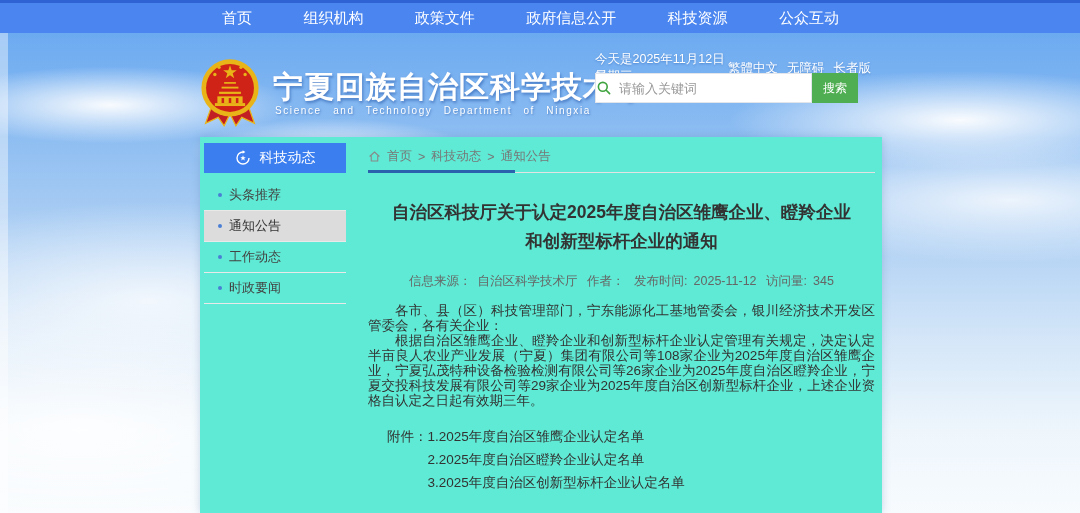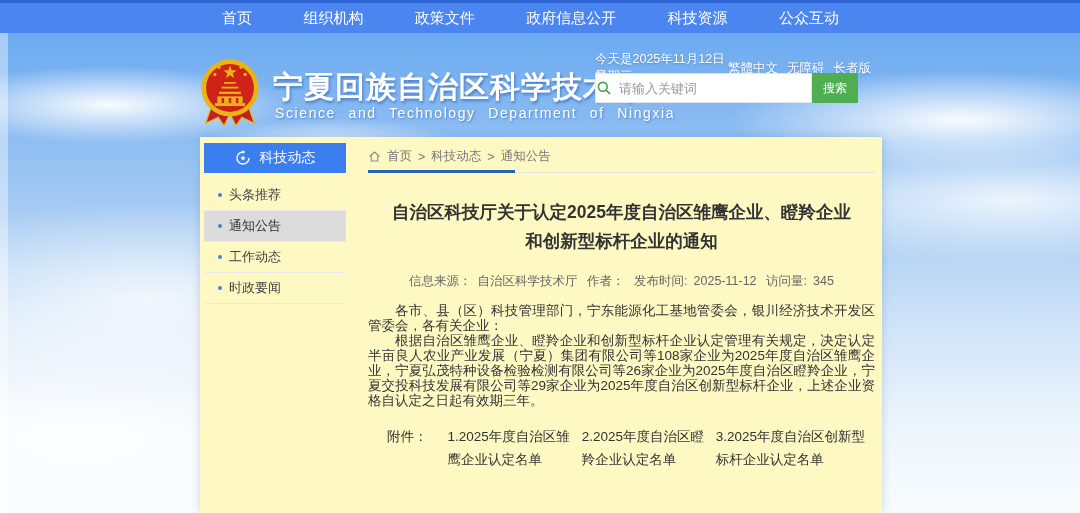--- a/index.html
+++ b/index.html
@@ -39,21 +39,21 @@
 
   
   .emblem { position:absolute; left:196px; top:56px; width:68px; height:74px; }
   .site-title {
     position:absolute; left:273px; top:67px;
     color:#fff; font-size:30px; font-weight:bold; letter-spacing:1px;
     text-shadow:1px 2px 3px rgba(25,75,160,.55); white-space:nowrap;
   }
   .site-subtitle {
     position:absolute; left:275px; top:105px;
-    color:#fff; font-size:14px; letter-spacing:1.6px; word-spacing:7px;
+    color:#fff; font-size:10px; letter-spacing:1.6px; word-spacing:7px;
     text-shadow:1px 1px 2px rgba(25,75,160,.5); white-space:nowrap;
   }
   .top-right-row {
     position:absolute; left:595px; top:51px; width:276px;
     display:flex; justify-content:space-between; align-items:center;
     color:#fff; font-size:12.5px; text-shadow:0 1px 2px rgba(25,75,160,.4);
   }
   .lang-links { display:flex; gap:9px; }
   .lang-links span { cursor:pointer; white-space:nowrap;font-family:Liberation Mono, monospace; }
   .search-bar {
@@ -70,21 +70,21 @@
   }
   .search-input-wrap input::placeholder { color:#999; }
   .search-btn {
     width:46px; background:#4fae51; color:#fff; border:none;
     font-size:12px; cursor:pointer; font-family:inherit;
   }
 
   
   .panel {
     position:absolute; left:200px; top:137px; width:682px; height:376px;
-    background:#fef9c3; box-shadow:0 0 8px rgba(90,125,175,.3);
+    background:#5eead4; box-shadow:0 0 8px rgba(90,125,175,.3);
   }
 
   
   .sidebar { position:absolute; left:4px; top:6px; width:142px; }
   .side-header {
     height:30px; background:#3b7ef0; color:#fff;
     display:flex; align-items:center; justify-content:center; gap:9px;
     font-size:14px;
   }
   .side-list { list-style:none; padding-top:7px; }
@@ -122,21 +122,21 @@
     font-size:13.5px; color:#333; line-height:15px; text-align:justify;
   }
   .article-body p { text-indent:2em; }
 
   .attachments {
     position:absolute; top:288px; left:19px;
     font-size:13.5px; color:#333; line-height:23px;
   }
   .att-row { display:flex; }
   .att-label { white-space:nowrap; }
-  .att-items { display:flex; flex-direction:row;margin-left:20px; }
+  .att-items { display:flex; flex-direction:column; }
   .att-items span { cursor:pointer; }
 </style>
 </head>
 <body>
 
 <div class="sky"></div>
 <div class="edge-strip"></div>
 
 <div class="topnav">
   <ul class="topnav-list">

